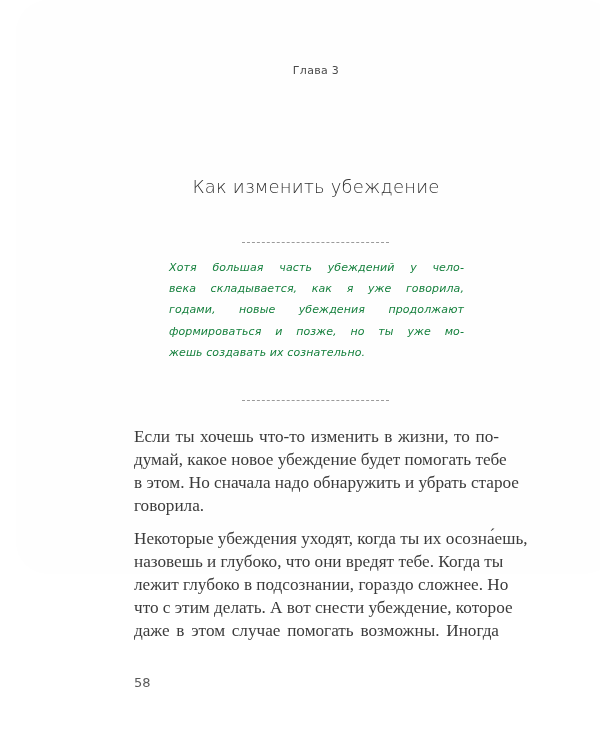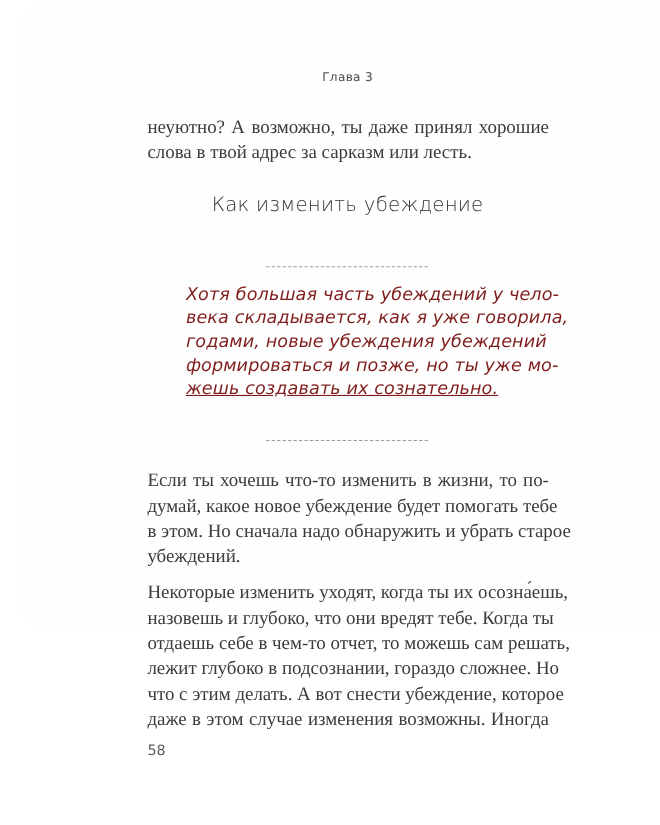--- a/index.html
+++ b/index.html
@@ -21,66 +21,61 @@
   .heading {
     position: absolute; left: 0; width: 600px; top: 176px; text-align: center;
     font-family: "DejaVu Sans", sans-serif; font-weight: 300; font-size: 18px; color: #333333; letter-spacing: 0.2px;
   }
   .dashes {
     position: absolute; left: 226px; width: 147px; height: 0;
     border-top: 1.5px dashed #9a9a9a;
   }
   .quote {
     position: absolute; left: 153px; width: 295px; top: 257px;
-    font-family: "DejaVu Sans", sans-serif; font-style: italic; font-size: 16px; color: #7f1d1d;
+    font-family: "DejaVu Sans", sans-serif; font-style: italic; font-size: 11px; color: #15803d;
   }
   .quote .line { display: block; height: 21.2px; line-height: 21.2px; white-space: nowrap; text-align: justify; text-align-last: justify; letter-spacing: 0.1px; }
-  .quote .line.last { text-align-last: left; text-decoration: underline; }
+  .quote .line.last { text-align-last: left; }
   .folio {
     position: absolute; left: 118px; top: 675px;
     font-family: "DejaVu Sans", sans-serif; font-weight: normal; font-size: 13px; color: #5a5a5a;
   }
 </style>
 </head>
 <body>
 
 <div class="page">
 
   <div class="running-head">Глава 3</div>
 
-  <div class="body-text" style="top:104px;">
-    <span class="line">неуютно? А возможно, ты даже принял хорошие</span>
-    <span class="line last">слова в твой адрес за сарказм или лесть.</span>
-  </div>
 
   <div class="heading">Как изменить убеждение</div>
 
   <div class="dashes" style="top:242px;"></div>
 
   <div class="quote">
     <span class="line">Хотя большая часть убеждений у чело-</span>
     <span class="line">века складывается, как я уже говорила,</span>
-    <span class="line">годами, новые убеждения убеждений</span>
+    <span class="line">годами, новые убеждения продолжают</span>
     <span class="line">формироваться и позже, но ты уже мо-</span>
     <span class="line last">жешь создавать их сознательно.</span>
   </div>
 
   <div class="dashes" style="top:400px;"></div>
 
   <div class="body-text" style="top:425px;">
     <span class="line">Если ты хочешь что-то изменить в жизни, то по-</span>
     <span class="line">думай, какое новое убеждение будет помогать тебе</span>
     <span class="line">в этом. Но сначала надо обнаружить и убрать старое</span>
-    <span class="line last">убеждений.</span>
+    <span class="line last">говорила.</span>
   </div>
 
   <div class="body-text" style="top:527px;">
-    <span class="line">Некоторые изменить уходят, когда ты их осозна́ешь,</span>
+    <span class="line">Некоторые убеждения уходят, когда ты их осозна́ешь,</span>
     <span class="line">назовешь и глубоко, что они вредят тебе. Когда ты</span>
-    <span class="line">отдаешь себе в чем-то отчет, то можешь сам решать,</span>
     <span class="line">лежит глубоко в подсознании, гораздо сложнее. Но</span>
     <span class="line">что с этим делать. А вот снести убеждение, которое</span>
-    <span class="line">даже в этом случае изменения возможны. Иногда</span>
+    <span class="line">даже в этом случае помогать возможны. Иногда</span>
   </div>
 
   <div class="folio">58</div>
 
 </div>
 
 </body></html>

